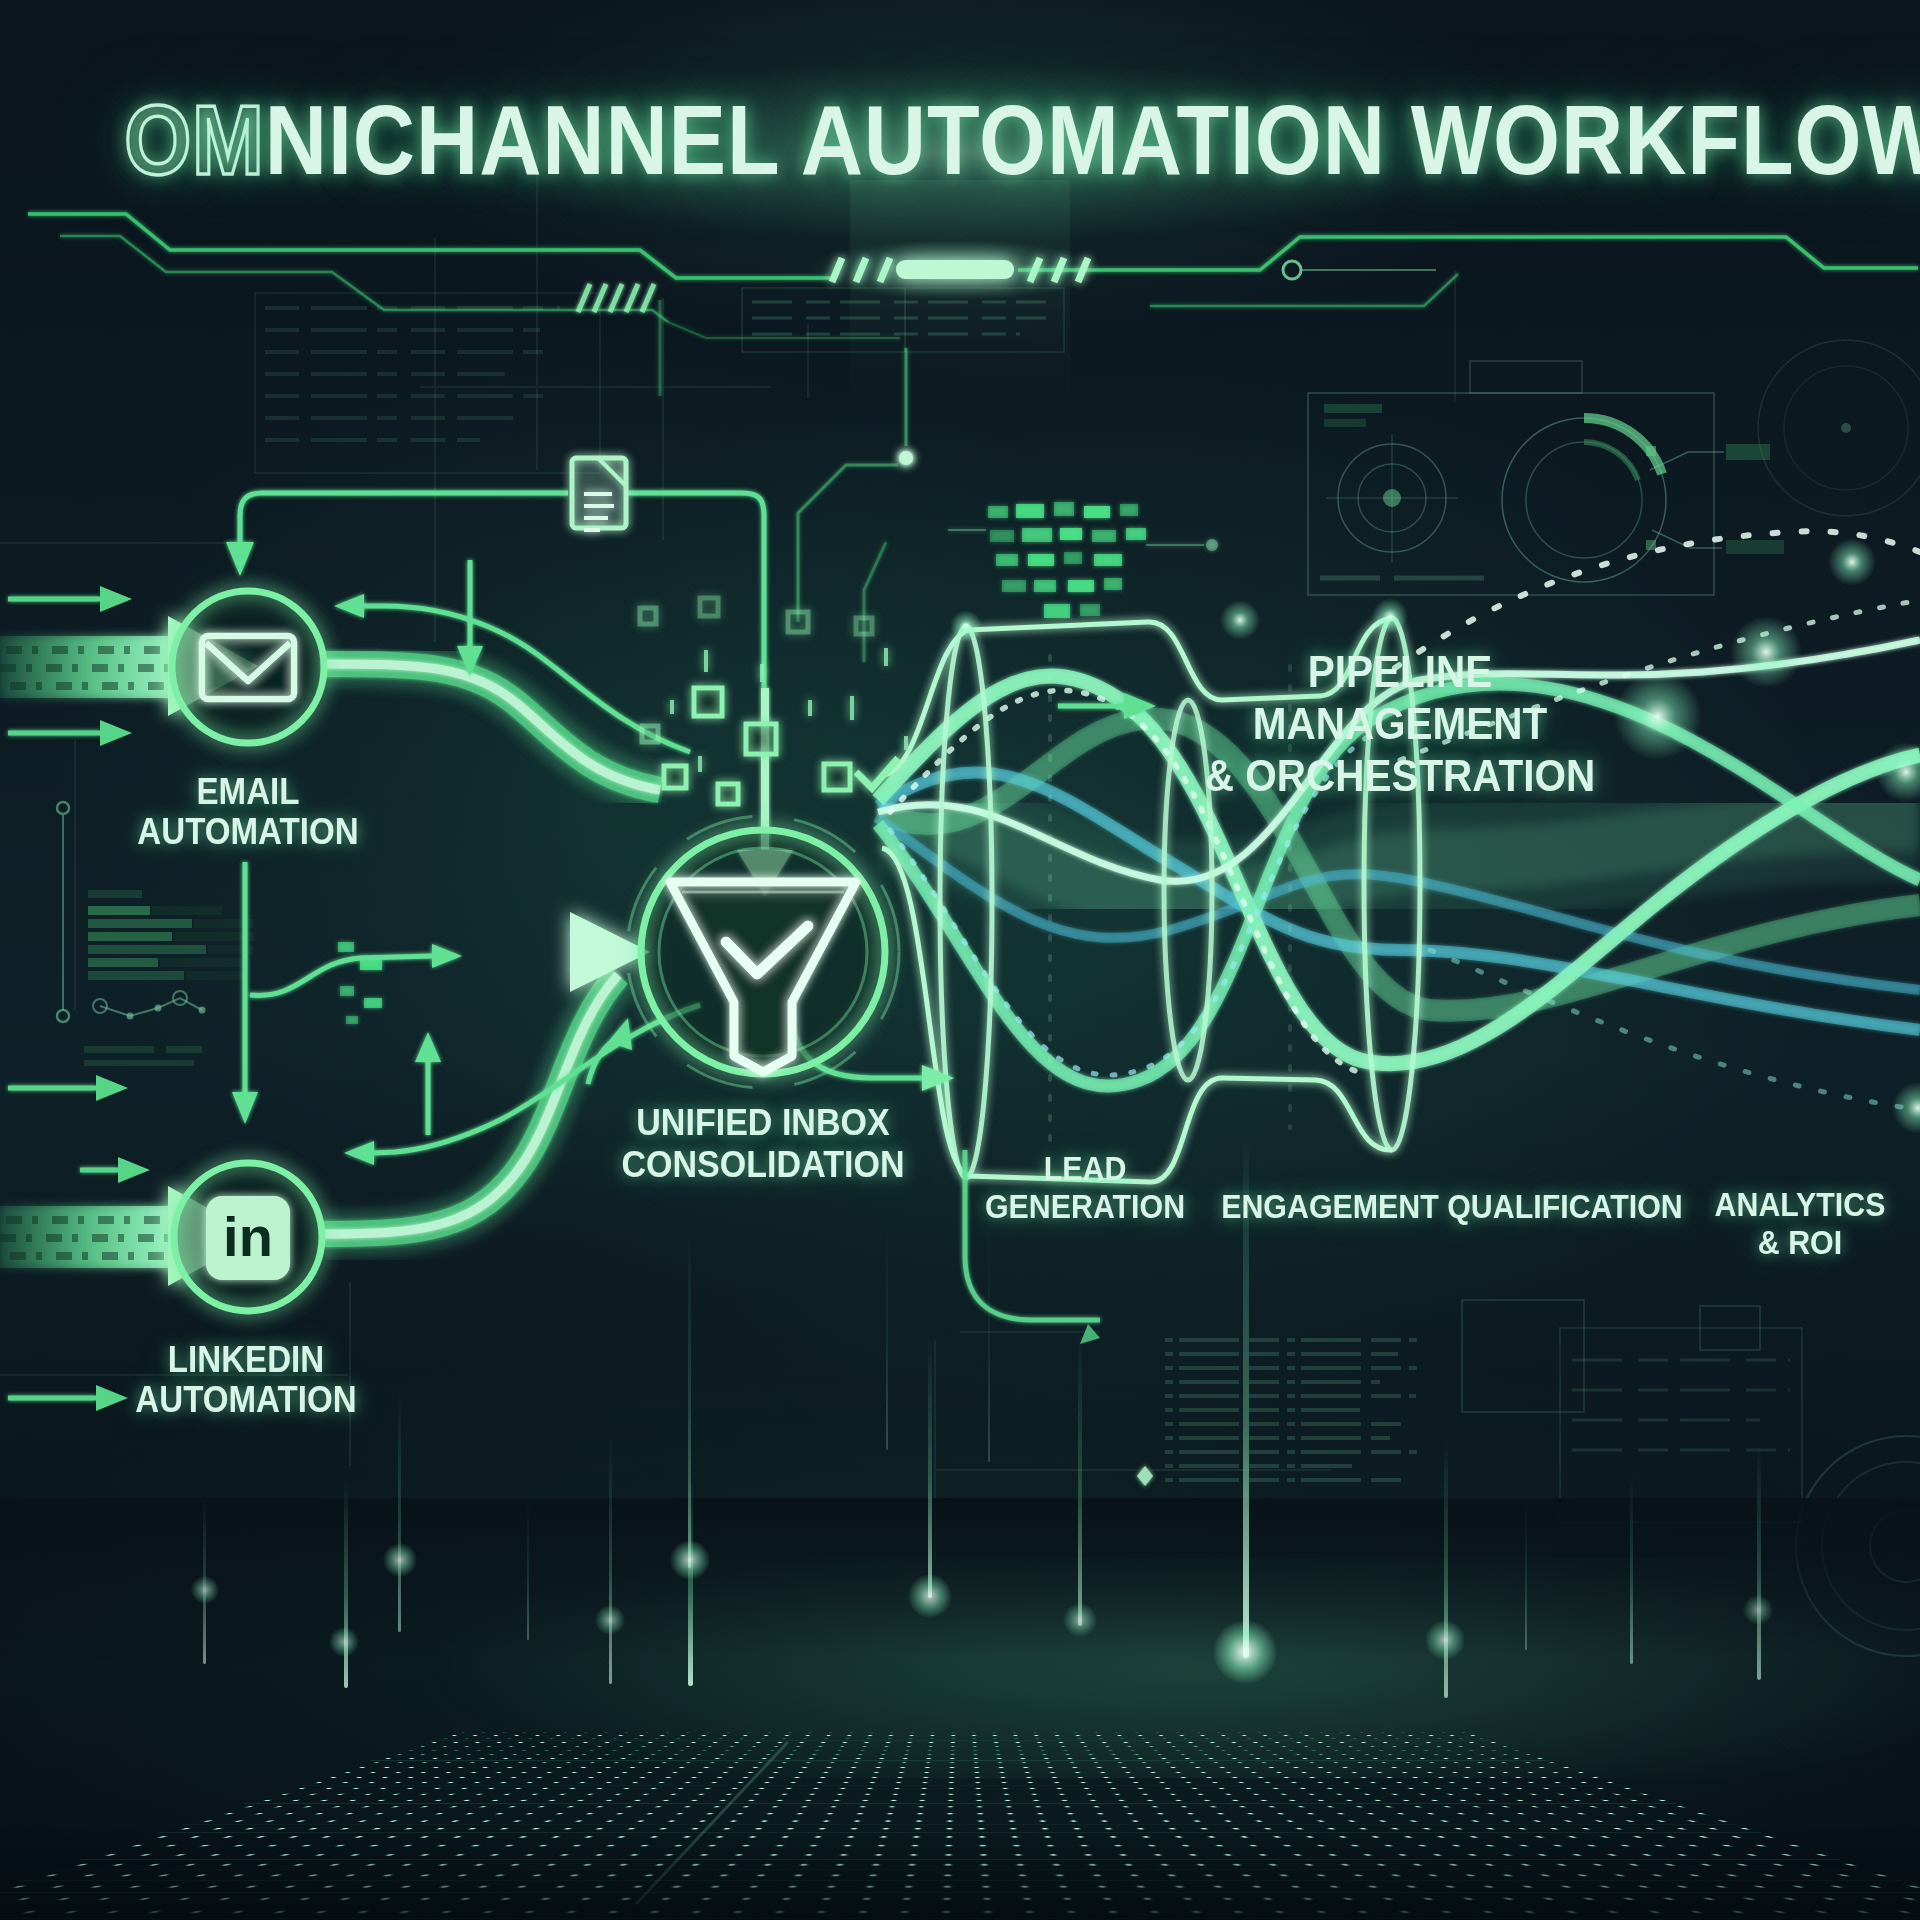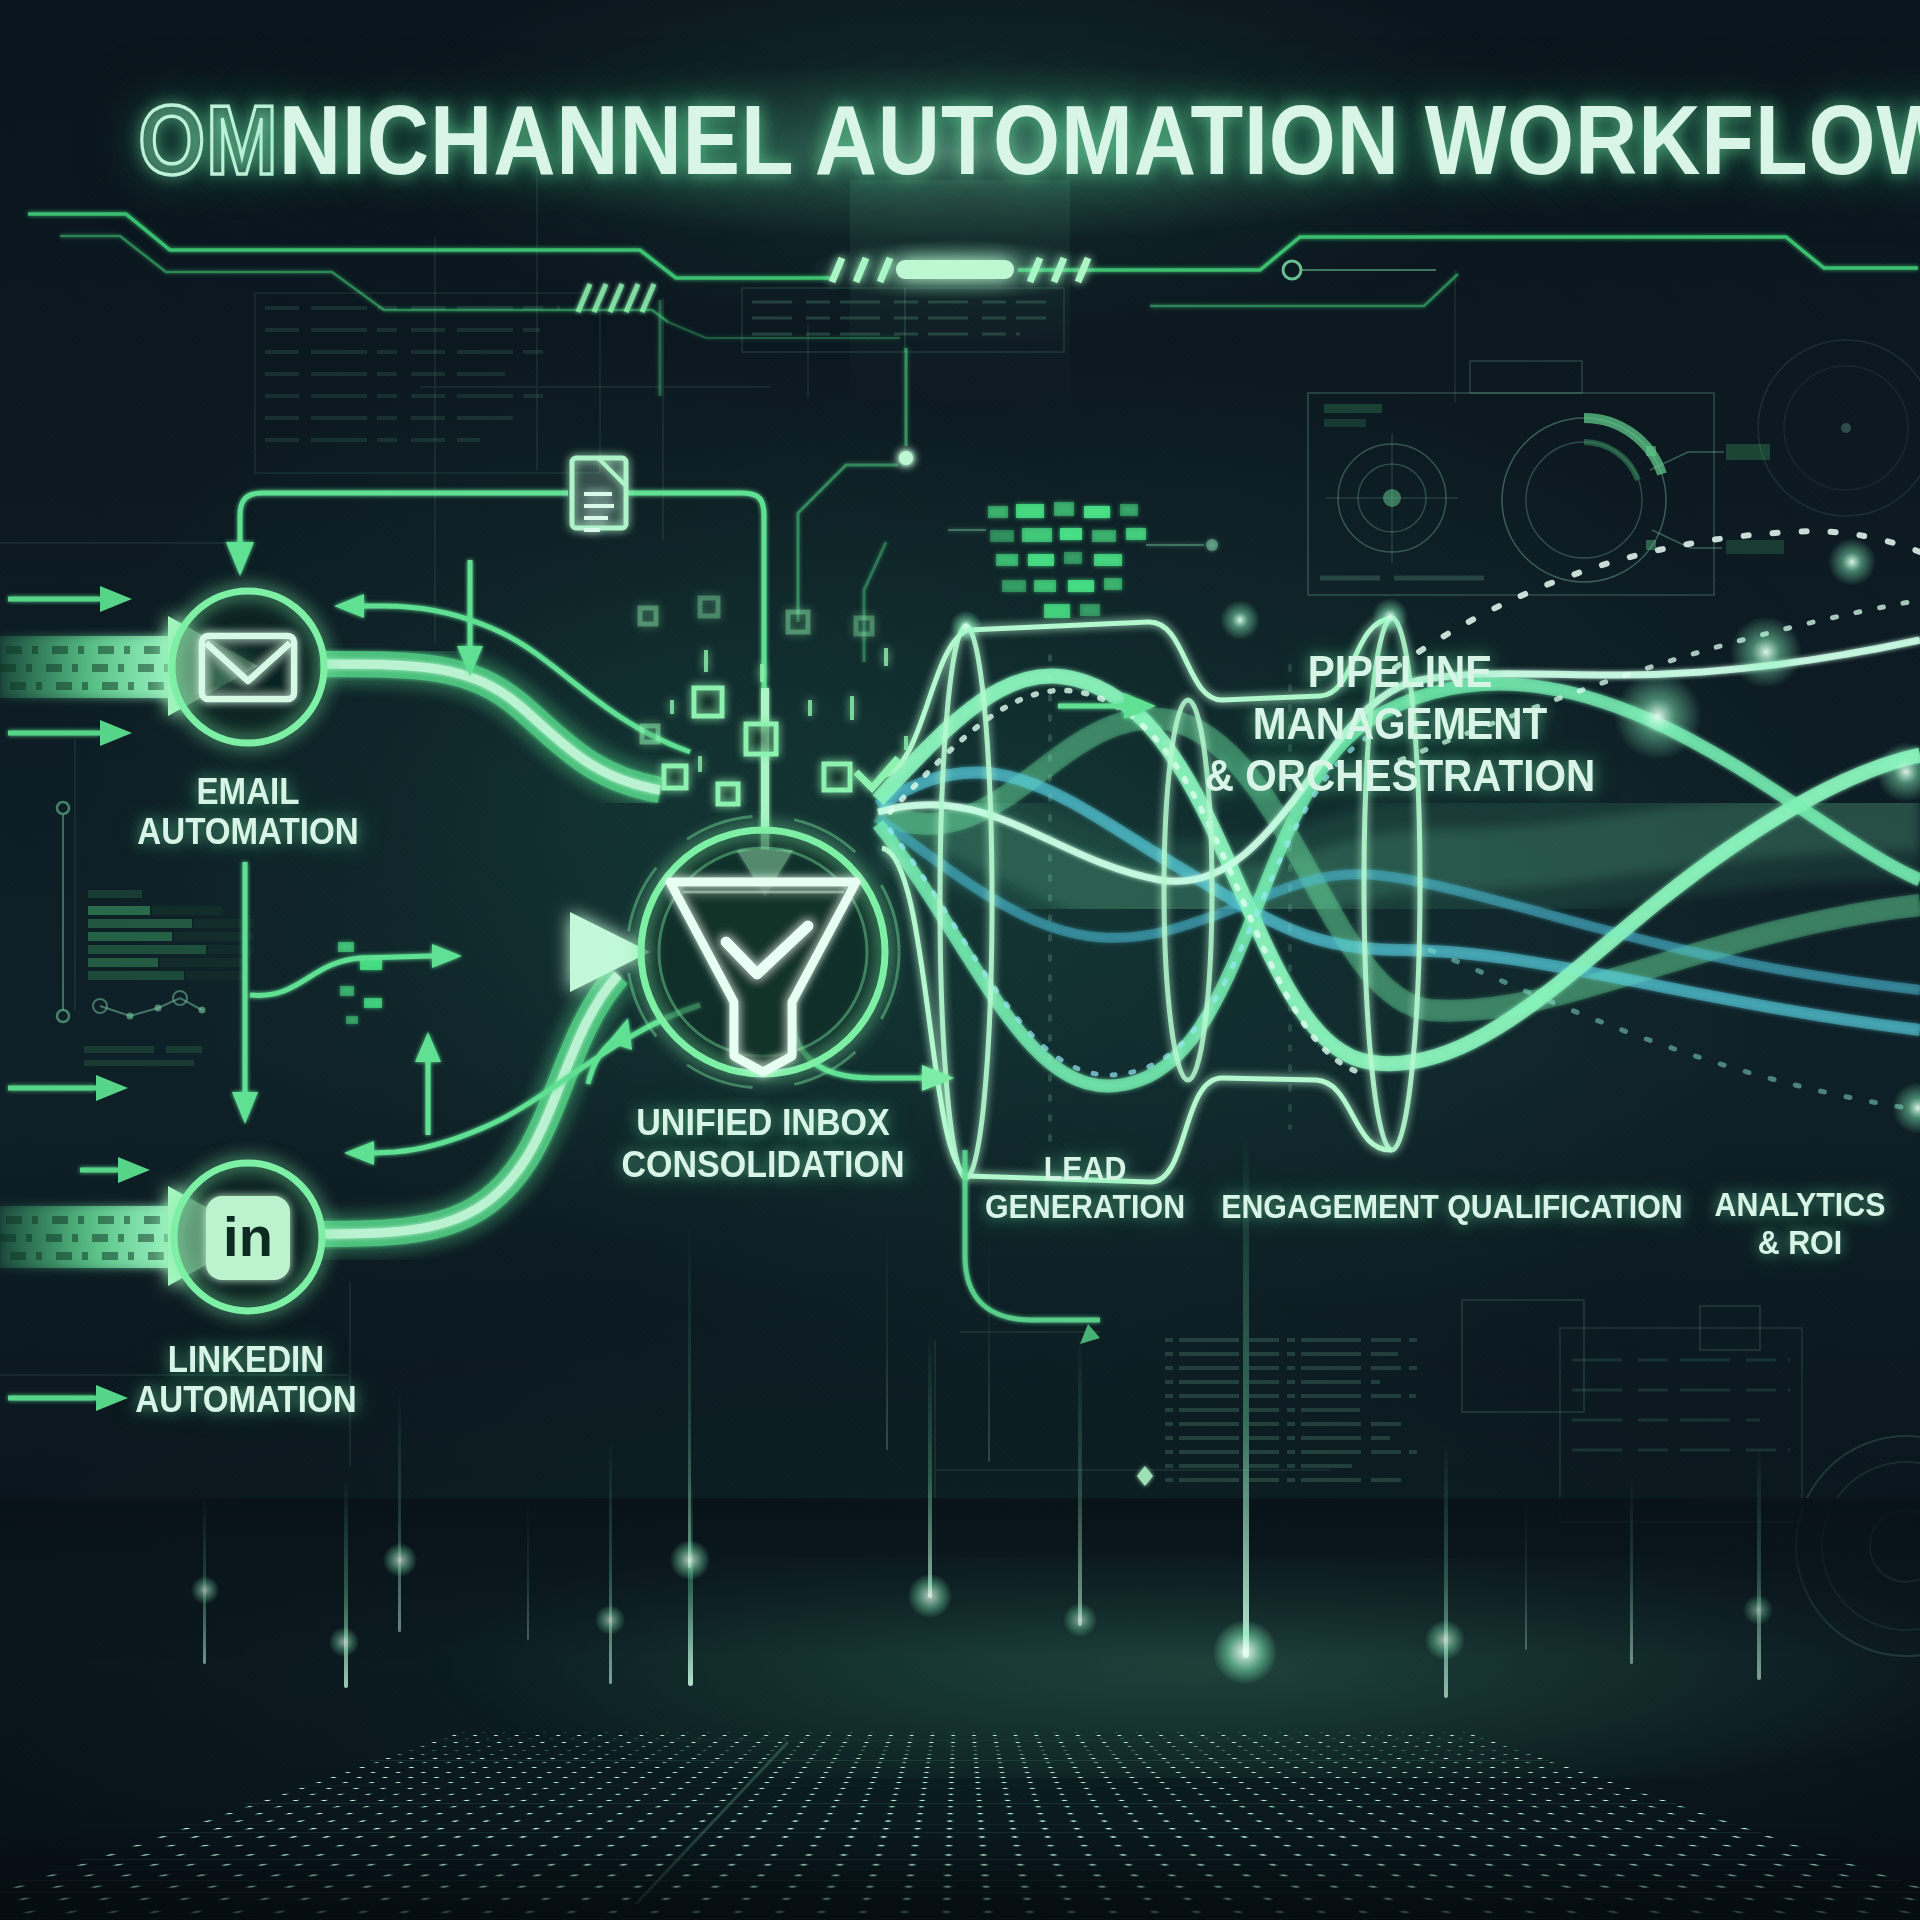--- a/index.html
+++ b/index.html
@@ -9,21 +9,21 @@
     background:
       radial-gradient(1200px 900px at 58% 46%, rgba(36,120,92,.22), transparent 60%),
       radial-gradient(900px 700px at 33% 41%, rgba(40,140,100,.15), transparent 65%),
       radial-gradient(1500px 520px at 50% 86%, rgba(30,110,85,.17), transparent 70%),
       radial-gradient(820px 300px at 50% 7%, rgba(60,180,130,.15), transparent 70%),
       linear-gradient(180deg,#0a141c 0%,#0c1a22 30%,#0e2027 55%,#0a161d 78%,#071017 100%);}
   .bg:after{content:"";position:absolute;inset:0;opacity:.5;
     background:repeating-linear-gradient(45deg, rgba(255,255,255,.012) 0 2px, transparent 2px 5px);}
   .scene{position:absolute;left:0;top:0;}
 
-  .title{position:absolute;left:14px;right:0;top:86px;text-align:center;white-space:nowrap;}
+  .title{position:absolute;left:0;right:0;top:86px;text-align:center;white-space:nowrap;}
   .title-inner{display:inline-block;transform:scaleX(.88);transform-origin:50% 50%;
     font-weight:800;font-size:98px;line-height:108px;letter-spacing:1px;color:#d9f5e8;
     text-shadow:0 0 18px rgba(120,240,170,.65),0 0 48px rgba(70,220,150,.38),0 0 90px rgba(60,200,140,.25);}
   .title-stencil{color:rgba(200,250,225,.10);-webkit-text-stroke:3.5px #bdf2d8;}
 
   .lbl{position:absolute;color:#d9f5e8;font-weight:700;text-align:center;white-space:pre-line;
     text-shadow:0 0 14px rgba(130,240,180,.55),0 0 34px rgba(80,210,150,.32);}
   .cond{transform:scaleX(.92);transform-origin:50% 50%;}
   .lbl-email{left:98px;top:772px;width:300px;font-size:36px;line-height:40px;}
   .lbl-linkedin{left:96px;top:1340px;width:300px;font-size:36px;line-height:40px;}

